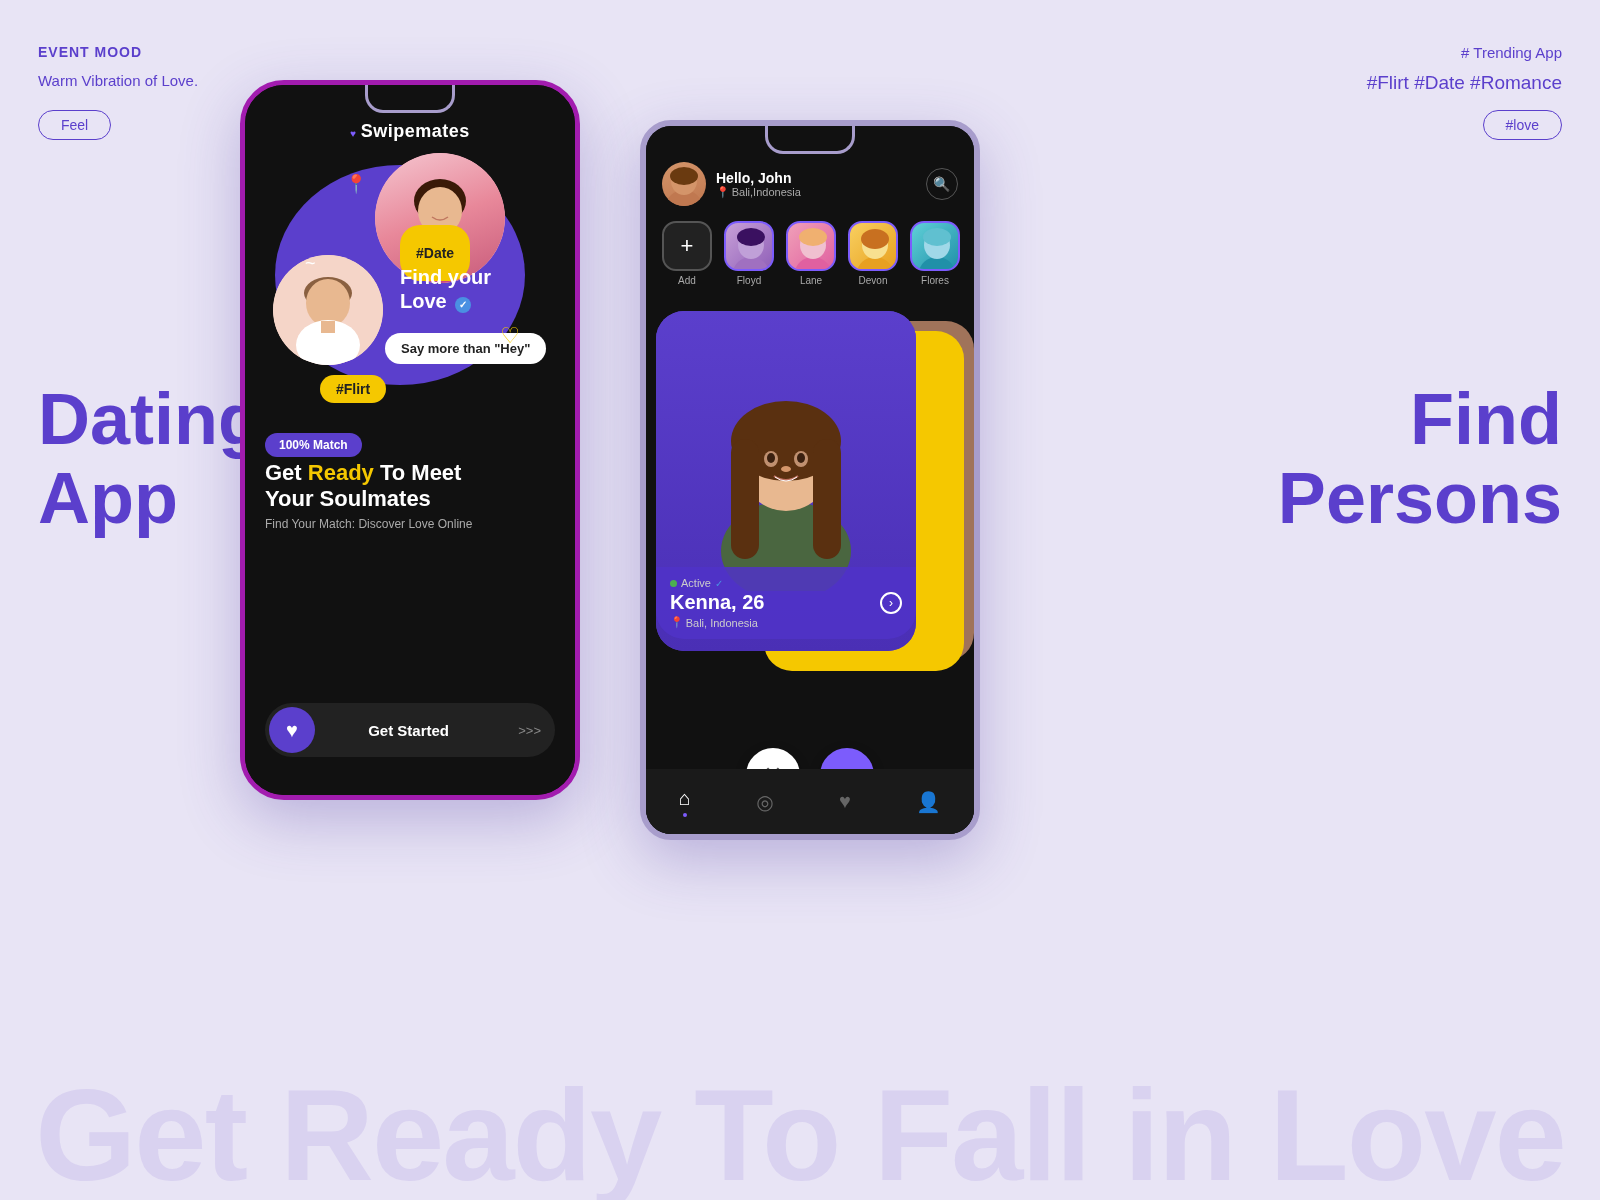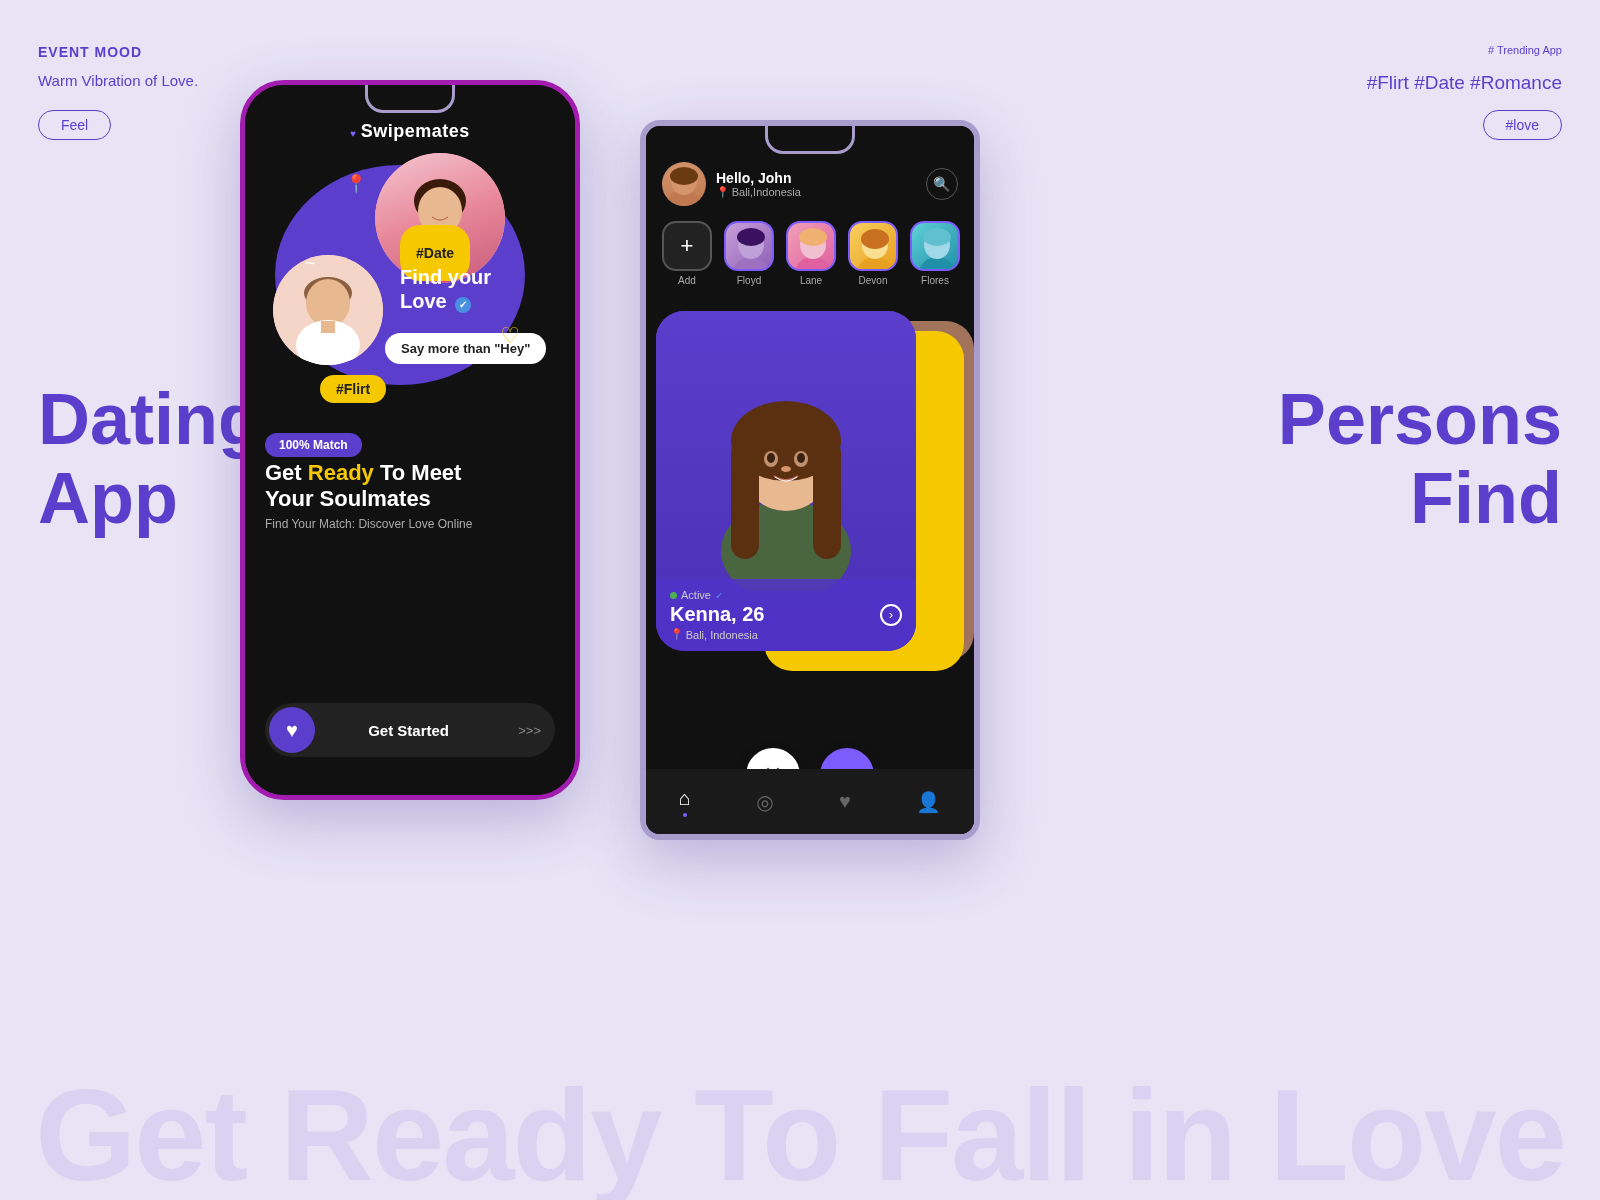--- a/index.html
+++ b/index.html
@@ -58,21 +58,21 @@
       color: #5b3fcc;
       background: transparent;
       cursor: pointer;
     }
 
     
     .trending-app {
       position: absolute;
       top: 44px;
       right: 38px;
-      font-size: 11px;
+      font-size: 15px;
       color: #5b3fcc;
       text-align: right;
     }
 
     .hashtags-row {
       position: absolute;
       top: 72px;
       right: 38px;
       font-size: 19px;
       color: #5b3fcc;
@@ -377,21 +377,21 @@
     }
 
     
     .phone2 {
       position: absolute;
       left: 640px;
       top: 120px;
       width: 340px;
       height: 720px;
       background: #111;
-      border-radius: 20px;
+      border-radius: 31px;
       border: 6px solid #a89dcc;
       overflow: hidden;
       z-index: 10;
       box-shadow: 0 20px 60px rgba(80,60,160,0.3);
     }
 
     .phone2-notch {
       position: absolute;
       top: 0;
       left: 50%;
@@ -567,21 +567,21 @@
       width: 100%;
       height: 100%;
       background: linear-gradient(180deg, #5b3fcc 0%, #4a2fb5 100%);
       position: relative;
       overflow: hidden;
     }
 
     
     .p2-card-info {
       position: absolute;
-      bottom: 0;
+      bottom: 12px;
       left: 0;
       right: 0;
       background: rgba(80, 50, 200, 0.85);
       border-radius: 0 0 28px 28px;
       padding: 10px 14px;
     }
 
     .p2-active-row {
       display: flex;
       align-items: center;
@@ -746,22 +746,22 @@
 <div class="trending-app"># Trending App</div>
 <div class="hashtags-row">#Flirt  #Date  #Romance</div>
 <button class="love-btn">#love</button>
 
 <div class="dating-app-text">
   <div>Dating</div>
   <div>App</div>
 </div>
 
 <div class="find-persons-text">
+  <div>Find</div>
   <div>Persons</div>
-  <div>Find</div>
 </div>
 
 <div class="phone1">
   <div class="phone1-notch"></div>
   <div class="phone1-inner">
 
     <div class="p1-header">
       <span style="font-size:10px;color:#7c5cfc;">♥</span>
       <span class="p1-app-name">Swipemates</span>
     </div>

